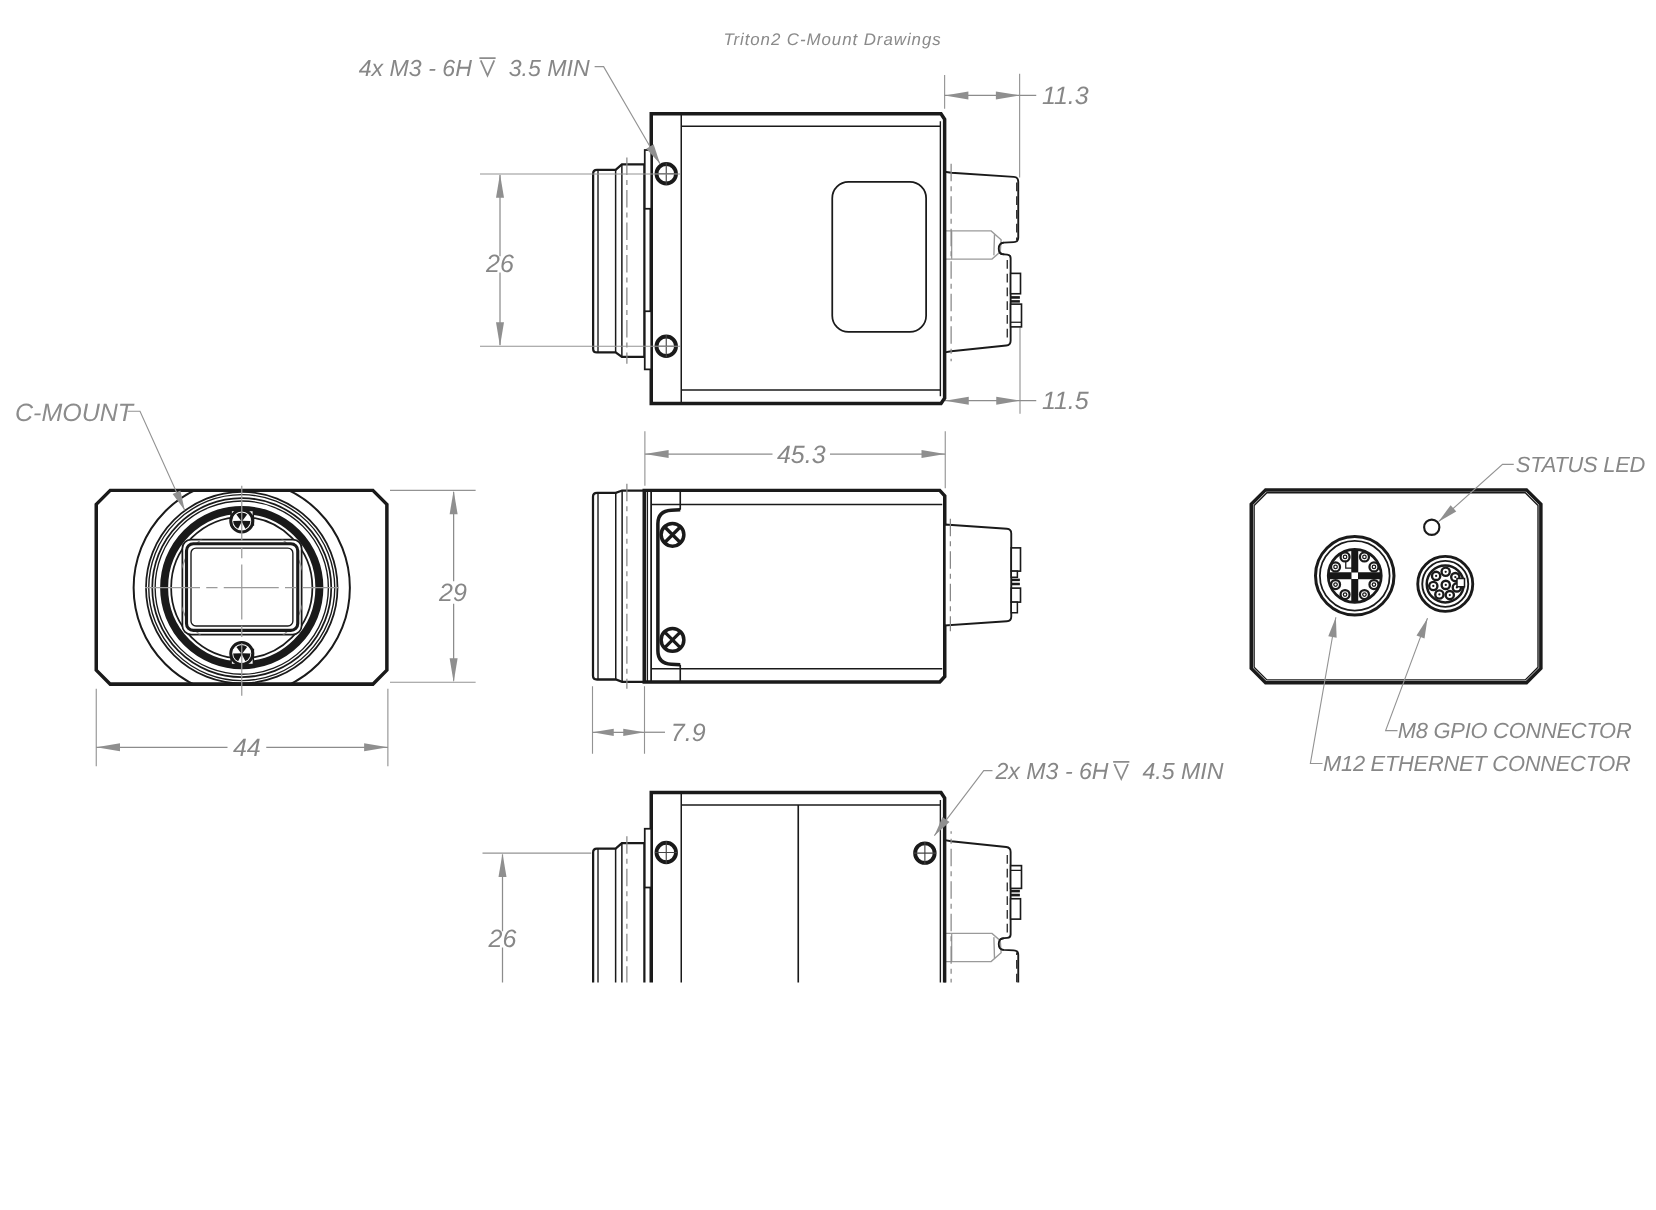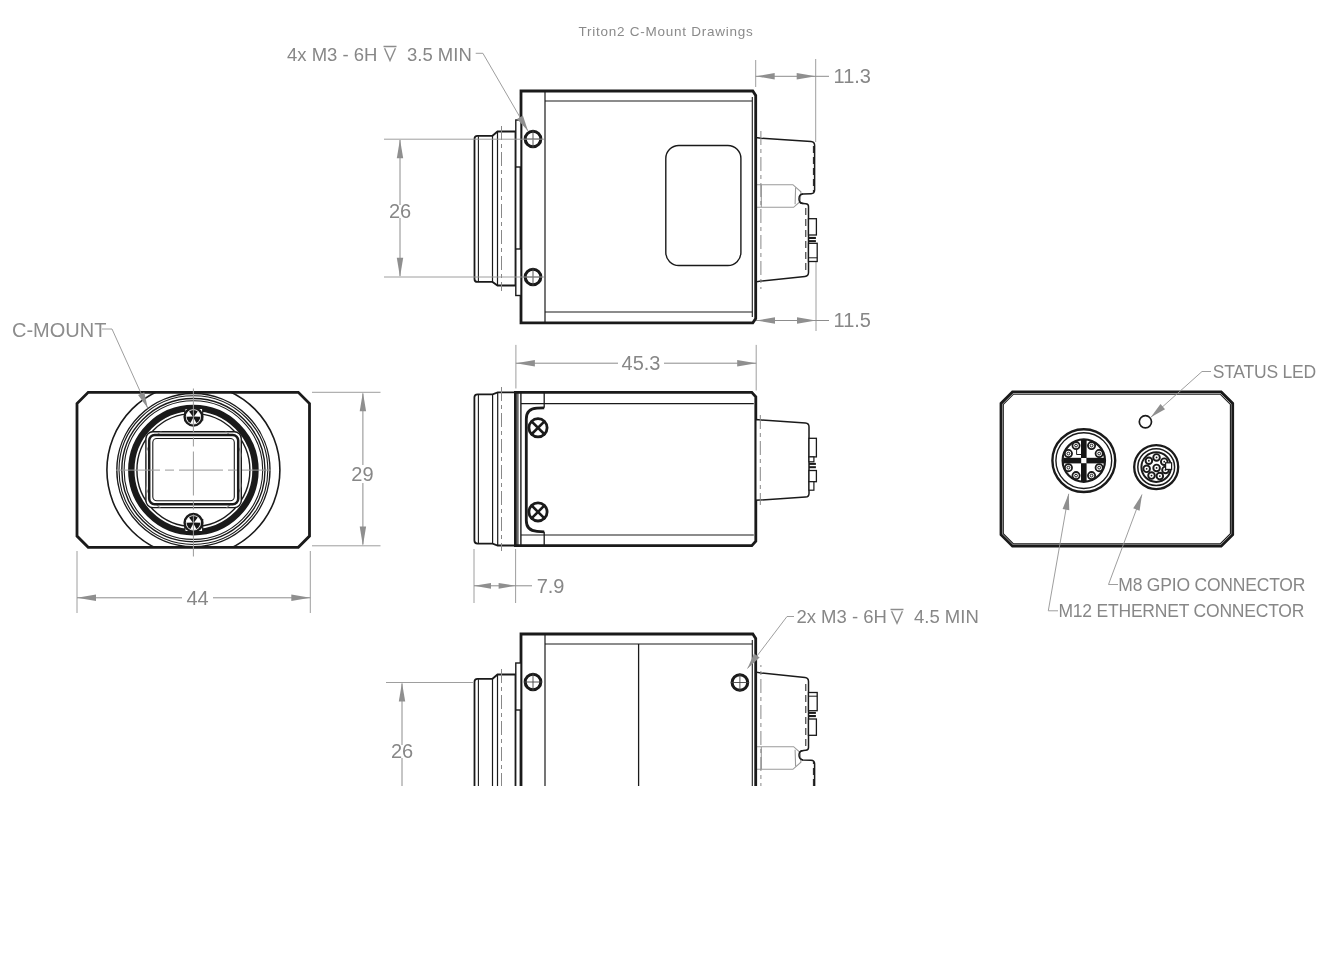--- a/index.html
+++ b/index.html
@@ -1,16 +1,16 @@
 <!DOCTYPE html>
 <html><head>
 <meta charset="utf-8">
 <style>
 html,body{margin:0;padding:0;background:#fff;}
-#page{width:1325px;height:786px;position:relative;font-family:"Liberation Sans",sans-serif;}
+#page{width:1325px;height:786px;position:relative;font-family:"Liberation Sans",sans-serif;font-style:italic;}
 text{font-family:"Liberation Sans",sans-serif;}
 .dimtxt{font-size:20px;fill:#878787;}
 .lbltxt{font-size:18.5px;fill:#878787;}
 .lbltxt2{font-size:17.5px;fill:#878787;letter-spacing:-0.2px;}
 .dim{stroke:#8c8c8c;stroke-width:1;fill:none;}
 .ext{stroke:#939393;stroke-width:0.9;fill:none;}
 .arr{fill:#8f8f8f;stroke:none;}
 .ink{stroke:#1a1a1a;fill:none;}
 .w{fill:#fff;}
 </style>

